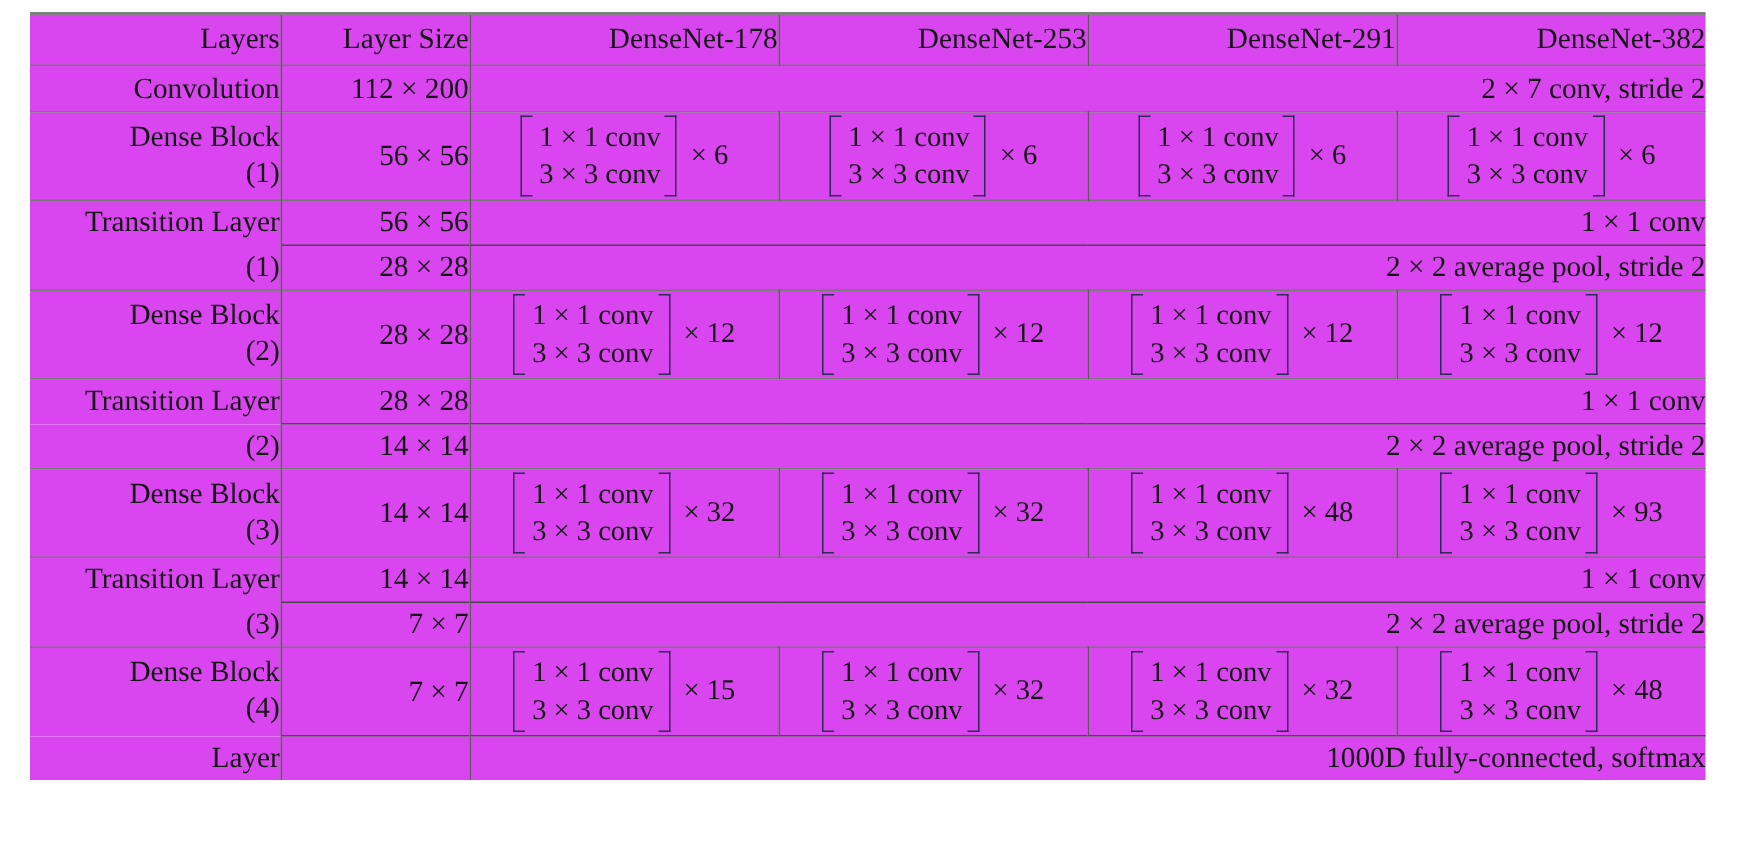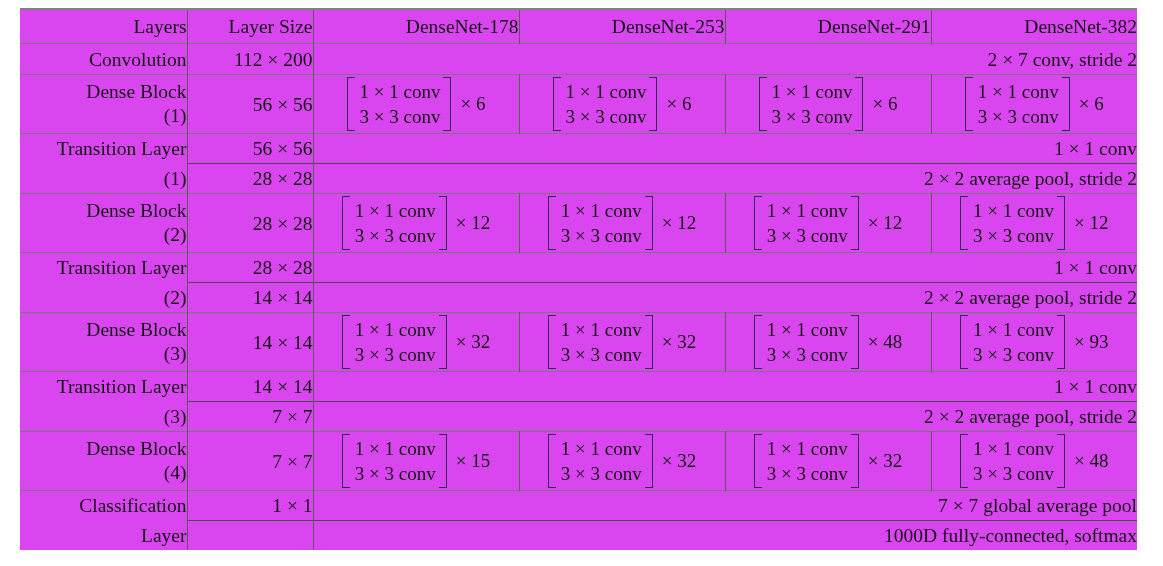--- a/index.html
+++ b/index.html
@@ -355,25 +355,20 @@
             <span class="bracket">
               <span class="bracket-line">1 × 1 conv</span>
               <span class="bracket-line">3 × 3 conv</span>
             </span>
             <span class="mult">× 48</span>
           </div>
         </td>
       </tr>
 
       <tr class="r-trans">
-        <td class="hr-mid vsep-r">Classification</td>
-        <td class="hr-mid vsep-r">1 × 1</td>
-        <td class="hr-mid" colspan="4">7 × 7 global average pool</td>
-      </tr>
-      <tr class="r-trans">
         <td class="vsep-r">Layer</td>
         <td class="hr-thin vsep-r"></td>
         <td class="hr-thin" colspan="4">1000D fully-connected, softmax</td>
       </tr>
 
     </tbody>
   </table>
 
 </div>
 

